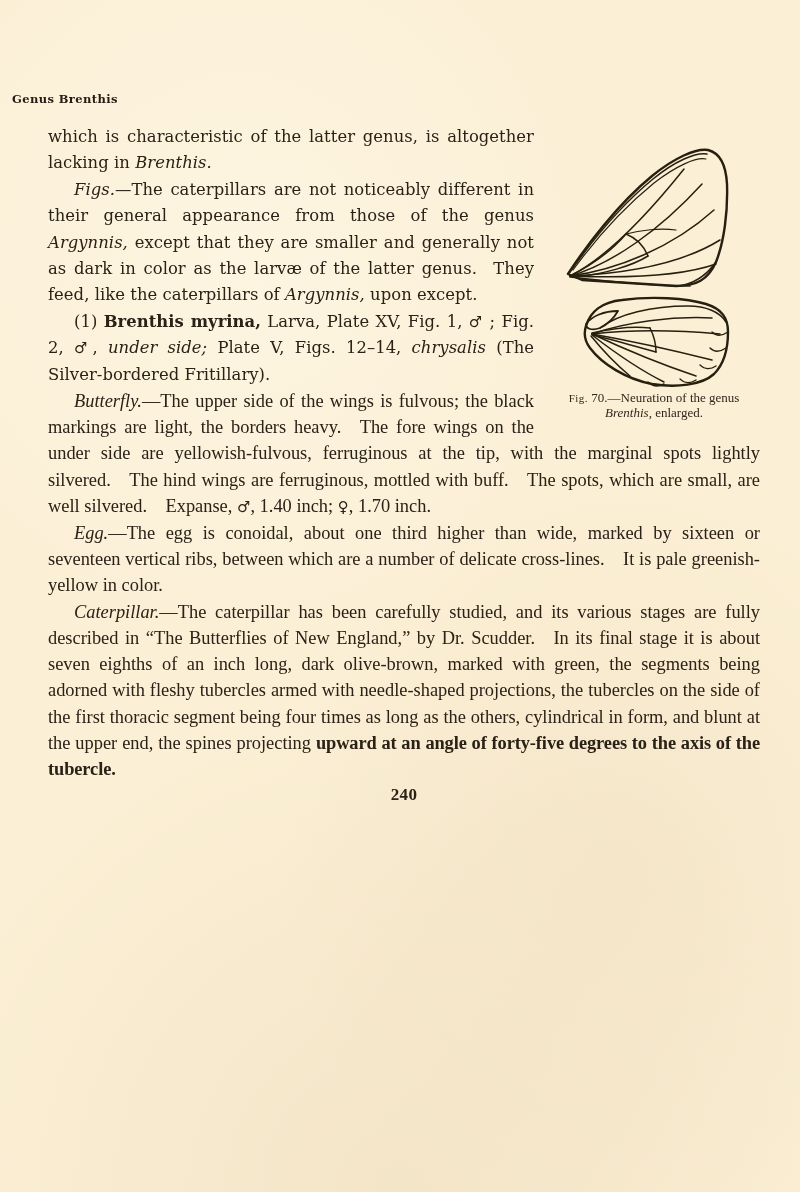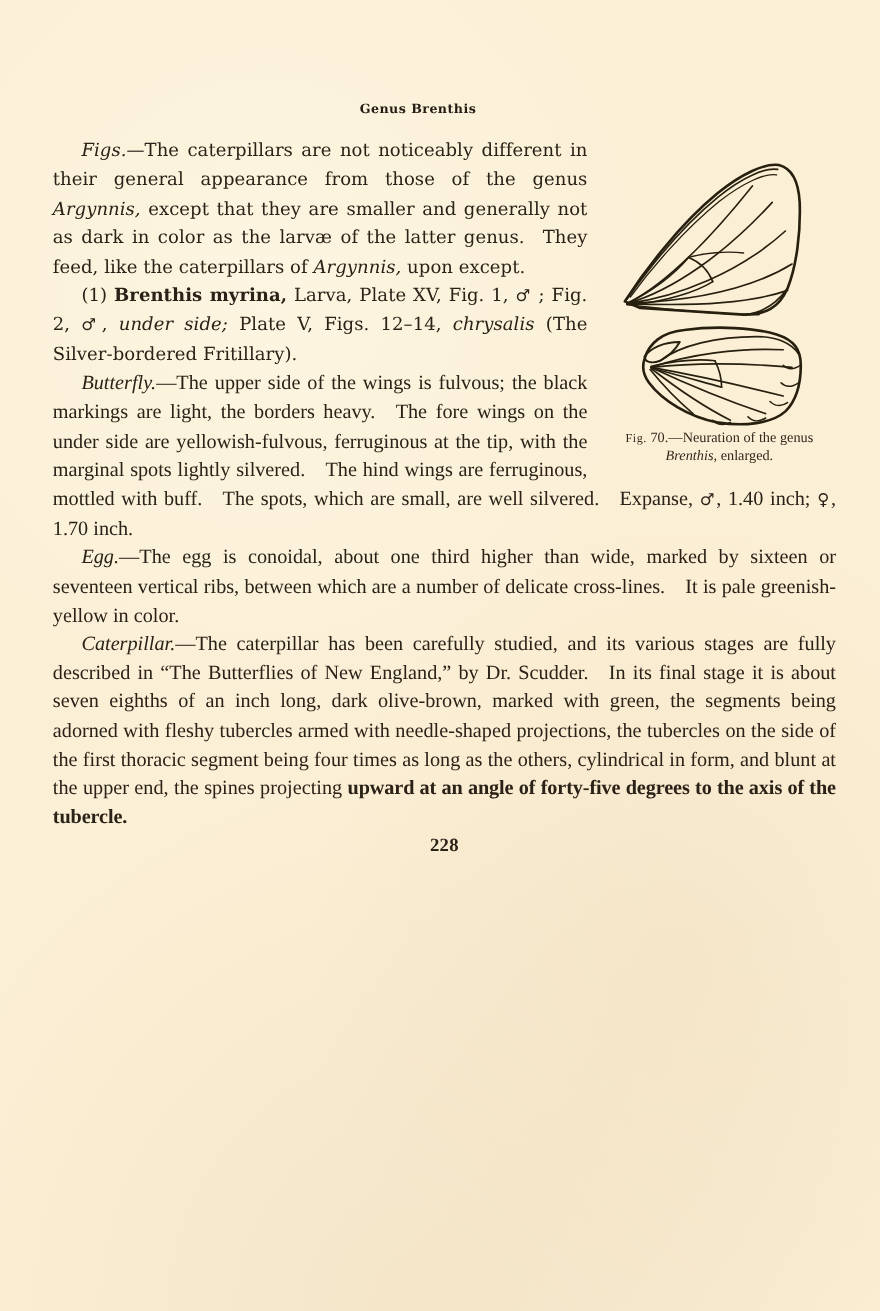--- a/index.html
+++ b/index.html
@@ -16,24 +16,25 @@
     position:absolute;inset:0;pointer-events:none;
     background:
       radial-gradient(ellipse 70% 50% at 30% 22%, rgba(255,250,235,.55), rgba(255,250,235,0) 70%),
       radial-gradient(ellipse 60% 45% at 78% 72%, rgba(232,212,176,.30), rgba(232,212,176,0) 72%),
       radial-gradient(ellipse 90% 60% at 50% 100%, rgba(226,205,168,.30), rgba(226,205,168,0) 70%);
   }
   .page{position:absolute;inset:0;}
 
   .running-head{
     position:absolute;left:0;top:92px;width:760px;
-    text-align:center;
+    text-align:left;
     font-family:"DejaVu Serif",serif;
     font-weight:700;font-size:11.5px;letter-spacing:.4px;
     color:#251d14;
+    padding-left:12px;
   }
 
   .content{
     position:absolute;left:48px;top:124px;width:712px;
   }
 
   
   .figure{
     float:right;width:212px;margin:2px 0 2px 14px;
   }
@@ -154,34 +155,35 @@
       <div class="fig-caption">
         <span class="smallcaps">Fig.</span>
         <span>70.</span><span>—Neuration</span>
         <span>of the genus </span><i>Brenthis,</i>
         <span>enlarged.</span>
       </div>
     </div>
 
     <div class="blk old">
 
+      <p class="noind"><span>which is characteristic of the latter genus, is altogether lacking in </span><i>Brenthis.</i></p>
 
 
       <p><i>Figs.</i><span>—The caterpillars are not noticeably different in their general appearance from those of the genus </span><i>Argynnis,</i><span> except that they are smaller and generally not as dark in color as the larvæ of the latter genus. They feed, like the caterpillars of </span><i>Argynnis,</i><span> upon except.</span></p>
 
 
       <p class="species"><span>(1)</span>
         <b>Brenthis myrina,</b><span> Larva, Plate XV, Fig. 1, </span><span class="sym">♂</span><span> ; Fig. 2, </span><span class="sym">♂</span><span>, </span><i>under side;</i><span> Plate V, Figs. 12–14, </span><i>chrysalis</i><span> (The Silver-bordered Fritillary).</span></p>
     </div>
 
     <div class="blk mod">
 
       <p><i>Butterfly.</i><span>—The upper side of the wings is fulvous; the black markings are light, the borders heavy. The fore wings on the under side are yellowish-fulvous, ferruginous at the tip, with the marginal spots lightly silvered. The hind wings are ferruginous, mottled with buff. The spots, which are small, are well silvered. Expanse, </span><span class="sym">♂</span><span>, 1.40 inch; </span><span class="sym">♀</span><span>, 1.70 inch.</span></p>
 
       <p><i>Egg.</i><span>—The egg is conoidal, about one third higher than wide, marked by sixteen or seventeen vertical ribs, between which are a number of delicate cross-lines. It is pale greenish-yellow in color.</span></p>
 
       <p><i>Caterpillar.</i><span>—The caterpillar has been carefully studied, and its various stages are fully described in “The Butterflies of New England,” by Dr. Scudder. In its final stage it is about seven eighths of an inch long, dark olive-brown, marked with green, the segments being adorned with fleshy tubercles armed with needle-shaped projections, the tubercles on the side of the first thoracic segment being four times as long as the others, cylindrical in form, and blunt at the upper end, the spines projecting </span><span class="heavy">upward at an angle of forty-five degrees to the axis of the tubercle.</span></p>
     </div>
 
-    <div class="folio">228</div>
+    <div class="folio">240</div>
 
   </div>
 </div>
 
 </body></html>

